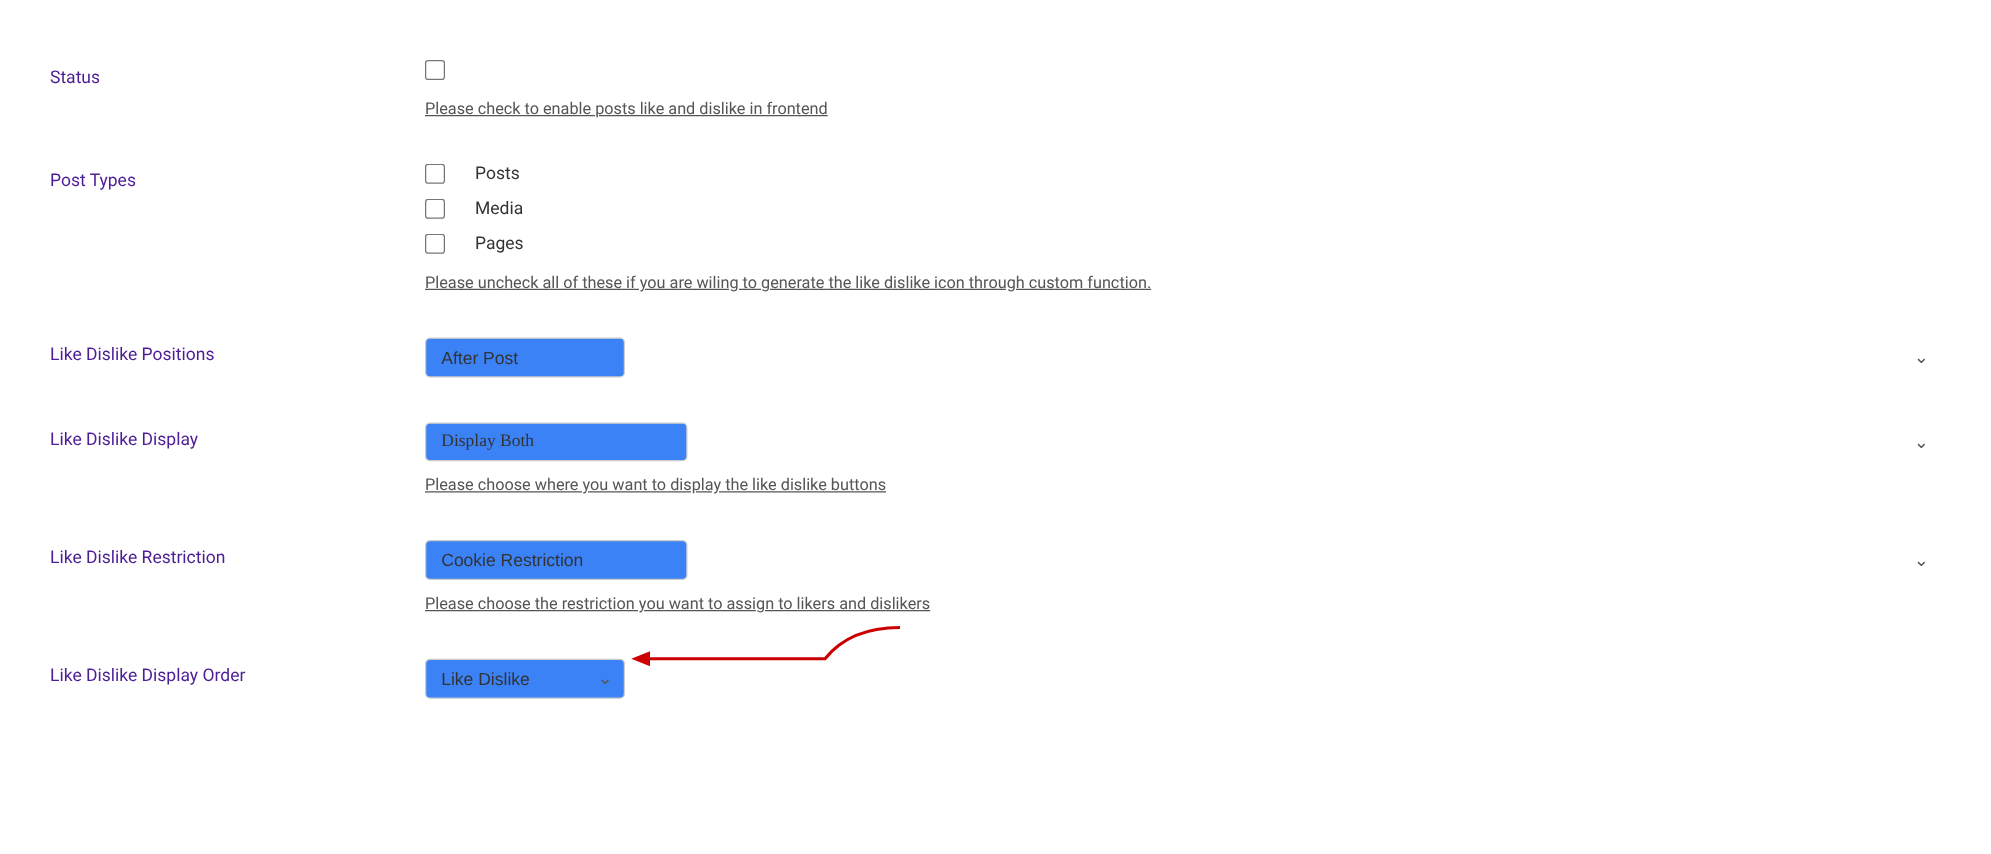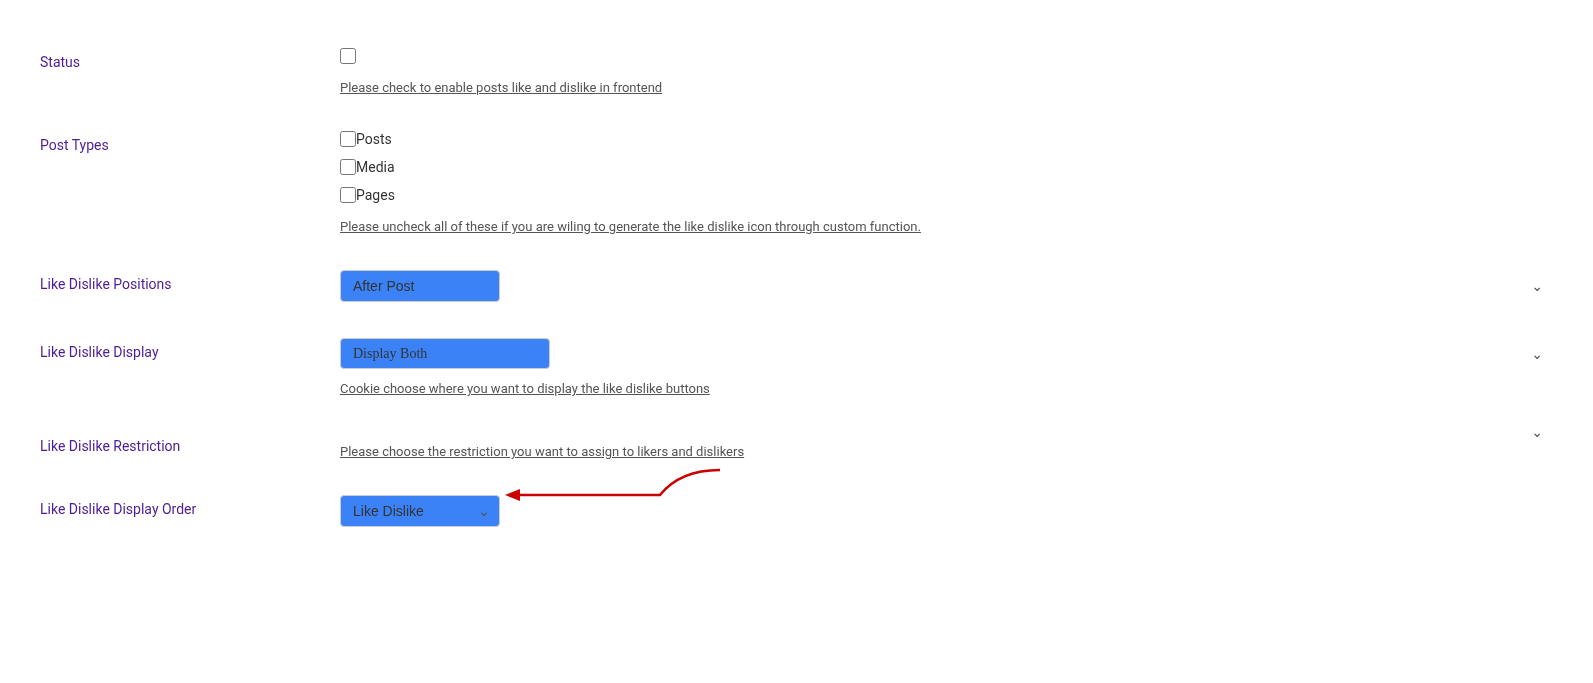--- a/index.html
+++ b/index.html
@@ -33,21 +33,21 @@
     .control-col {
       flex: 1;
       display: flex;
       flex-direction: column;
       gap: 8px;
     }
 
     .checkbox-row {
       display: flex;
       align-items: center;
-      gap: 0;
+      gap: 24px;
       margin-bottom: 4px;
     }
 
     .checkbox-row input[type="checkbox"] {
       width: 16px;
       height: 16px;
       border: 1px solid #aaa;
       appearance: auto;
       cursor: pointer;
     }
@@ -144,27 +144,27 @@
     <div class="settings-row">
       <div class="label-col">Like Dislike Positions</div>
       <div class="control-col">
         <div class="select-wrapper"><select><option value="After Post">After Post</option><option value="Before Post">Before Post</option><option value="Both">Both</option></select><span class="chevron">⌄</span></div>
       </div>
     </div>
     <div class="settings-row">
       <div class="label-col">Like Dislike Display</div>
       <div class="control-col">
         <div class="select-wrapper select-display-both"><select><option value="Display Both">Display Both</option><option value="Like Only">Like Only</option><option value="Dislike Only">Dislike Only</option></select><span class="chevron">⌄</span></div>
-        <div class="hint-text">Cookie choose where you want to display the like dislike buttons</div>
+        <div class="hint-text">Please choose where you want to display the like dislike buttons</div>
       </div>
     </div>
     <div class="settings-row">
       <div class="label-col">Like Dislike Restriction</div>
       <div class="control-col">
-        <div class="select-wrapper select-cookie"><span class="chevron">⌄</span></div>
+        <div class="select-wrapper select-cookie"><select><option value="Cookie Restriction">Cookie Restriction</option><option value="Login Restriction">Login Restriction</option><option value="No Restriction">No Restriction</option></select><span class="chevron">⌄</span></div>
         <div class="hint-text">Please choose the restriction you want to assign to likers and dislikers</div>
       </div>
     </div>
     <div class="settings-row">
       <div class="label-col">Like Dislike Display Order</div>
       <div class="control-col">
         <div class="arrow-container"><svg class="red-arrow" viewBox="0 0 220 60" fill="none">
             <path d="M 220 5 Q 180 5 160 30 L 20 30" stroke="#cc0000" stroke-width="2.5" fill="none"></path>
             <polygon points="20,24 5,30 20,36" fill="#cc0000"></polygon>
           </svg><div class="select-wrapper"><select><option value="Like Dislike">Like Dislike</option><option value="Dislike Like">Dislike Like</option></select><span class="chevron">⌄</span></div></div>

